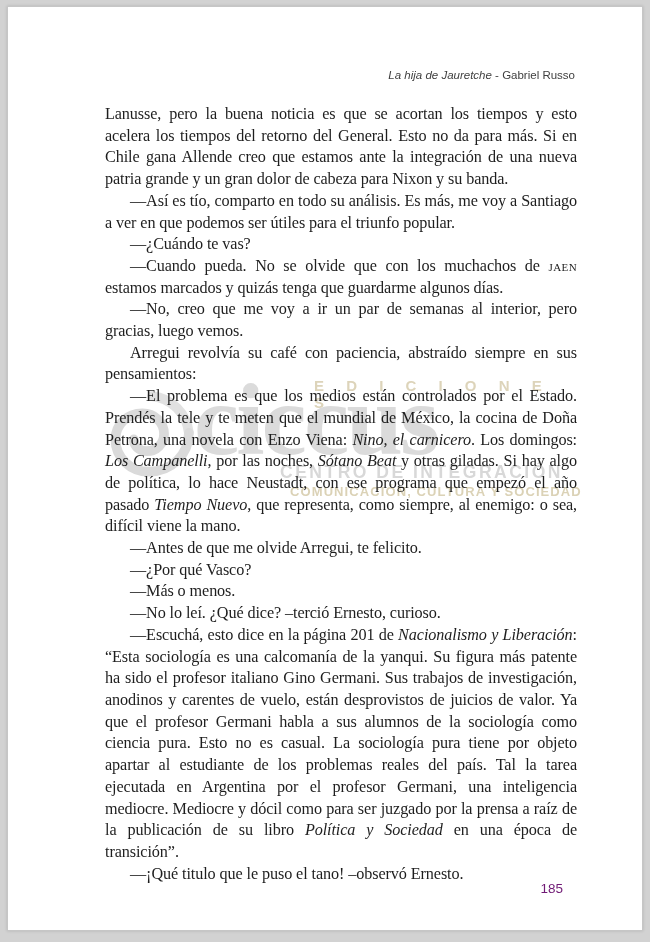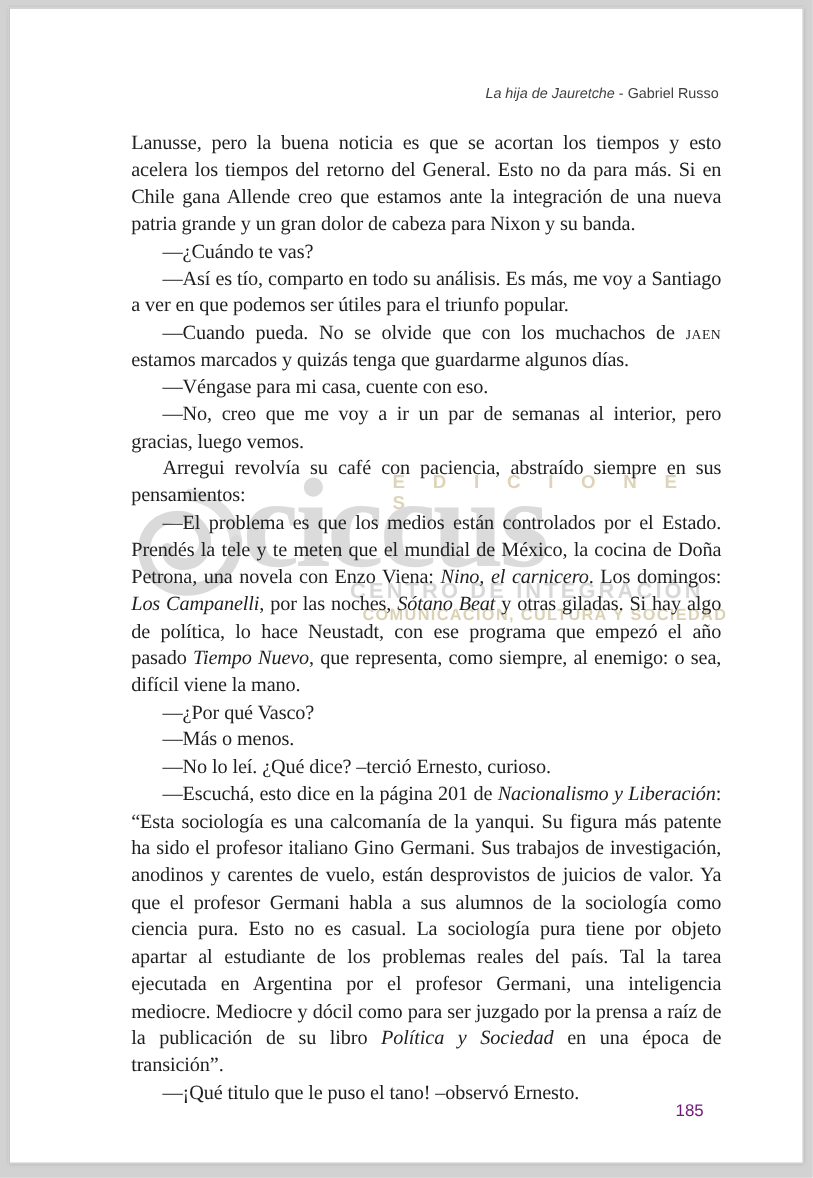--- a/index.html
+++ b/index.html
@@ -142,27 +142,27 @@
         <path d="M86,48 C84,30 70,16 52,14" fill="none" stroke="#dadada" stroke-width="9" stroke-linecap="round" opacity="0.8"></path>
       </svg>
       <div class="wm-ediciones">E D I C I O N E S</div>
       <div class="wm-brand">ciccus</div>
       <div class="wm-line1">CENTRO DE INTEGRACIÓN</div>
       <div class="wm-line2">COMUNICACIÓN, CULTURA Y SOCIEDAD</div>
     </div>
 
     <div class="text-column">
         <p class="para"><span>Lanusse, pero la buena noticia es que se acortan los tiempos y esto acelera los tiempos del retorno del General. Esto no da para más. Si en Chile gana Allende creo que estamos ante la integración de una nueva patria grande y un gran dolor de cabeza para Nixon y su banda.</span></p>
+        <p class="para indent"><span>—Así es tío, comparto en todo su análisis. Es más, me voy a Santiago a ver en que podemos ser útiles para el triunfo popular.</span></p>
         <p class="para indent"><span>—¿Cuándo te vas?</span></p>
-        <p class="para indent"><span>—Así es tío, comparto en todo su análisis. Es más, me voy a Santiago a ver en que podemos ser útiles para el triunfo popular.</span></p>
         <p class="para indent"><span>—Cuando pueda. No se olvide que con los muchachos de </span><span class="sc">jaen</span><span> estamos marcados y quizás tenga que guardarme algunos días.</span></p>
-        <p class="para indent"><span>—Véngase para mi casa, cuente con eso.</span></p>
         <p class="para indent"><span>—No, creo que me voy a ir un par de semanas al interior, pero gracias, luego vemos.</span></p>
         <p class="para indent"><span>Arregui revolvía su café con paciencia, abstraído siempre en sus pensamientos:</span></p>
         <p class="para indent"><span>—El problema es que los medios están controlados por el Estado. Prendés la tele y te meten que el mundial de México, la cocina de Doña Petrona, una novela con Enzo Viena: </span><span class="i">Nino, el carnicero</span><span>. Los domingos: </span><span class="i">Los Campanelli</span><span>, por las noches, </span><span class="i">Sótano Beat</span><span> y otras giladas. Si hay algo de política, lo hace Neustadt, con ese programa que empezó el año pasado </span><span class="i">Tiempo Nuevo</span><span>, que representa, como siempre, al enemigo: o sea, difícil viene la mano.</span></p>
+        <p class="para indent"><span>—Antes de que me olvide Arregui, te felicito.</span></p>
         <p class="para indent"><span>—¿Por qué Vasco?</span></p>
         <p class="para indent"><span>—Más o menos.</span></p>
         <p class="para indent"><span>—No lo leí. ¿Qué dice? –terció Ernesto, curioso.</span></p>
         <p class="para indent"><span>—Escuchá, esto dice en la página 201 de </span><span class="i">Nacionalismo y Liberación</span><span>: “Esta sociología es una calcomanía de la yanqui. Su figura más patente ha sido el profesor italiano Gino Germani. Sus trabajos de investigación, anodinos y carentes de vuelo, están desprovistos de juicios de valor. Ya que el profesor Germani habla a sus alumnos de la sociología como ciencia pura. Esto no es casual. La sociología pura tiene por objeto apartar al estudiante de los problemas reales del país. Tal la tarea ejecutada en Argentina por el profesor Germani, una inteligencia mediocre. Mediocre y dócil como para ser juzgado por la prensa a raíz de la publicación de su libro </span><span class="i">Política y Sociedad</span><span> en una época de transición”.</span></p>
         <p class="para indent"><span>—¡Qué titulo que le puso el tano! –observó Ernesto.</span></p>
       </div>
 
     <div class="page-number">185</div>
 
   </div>

